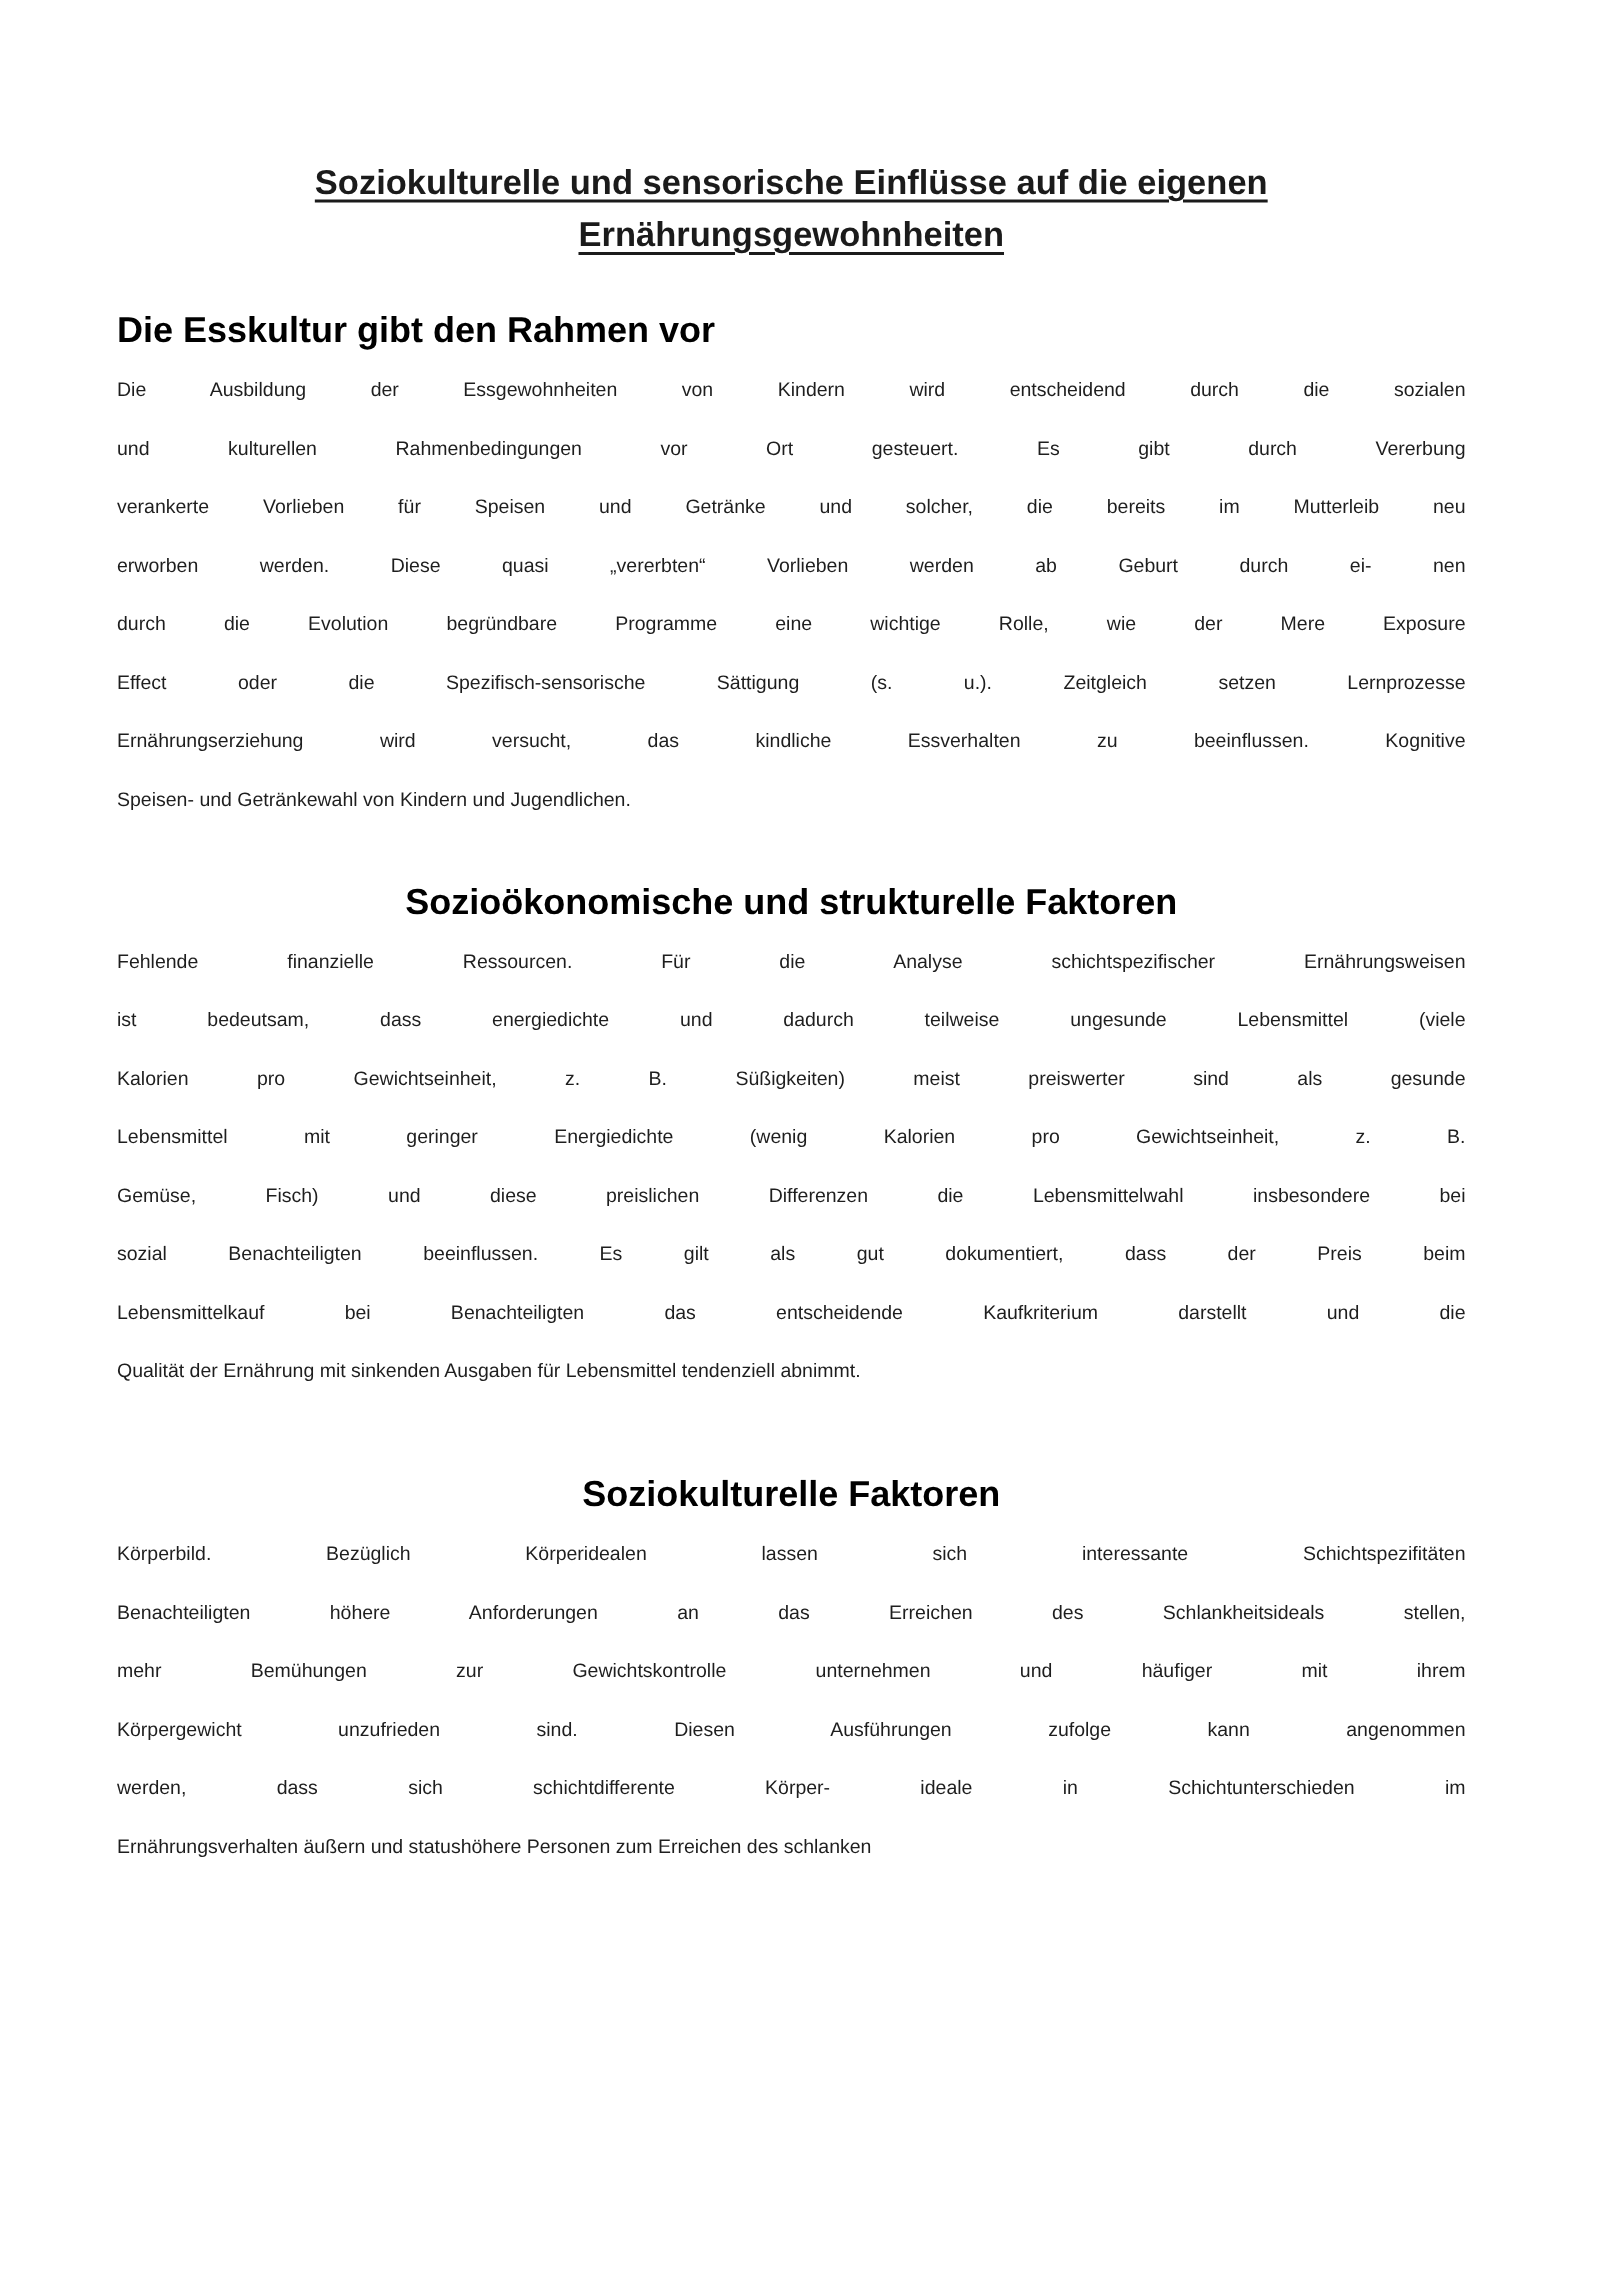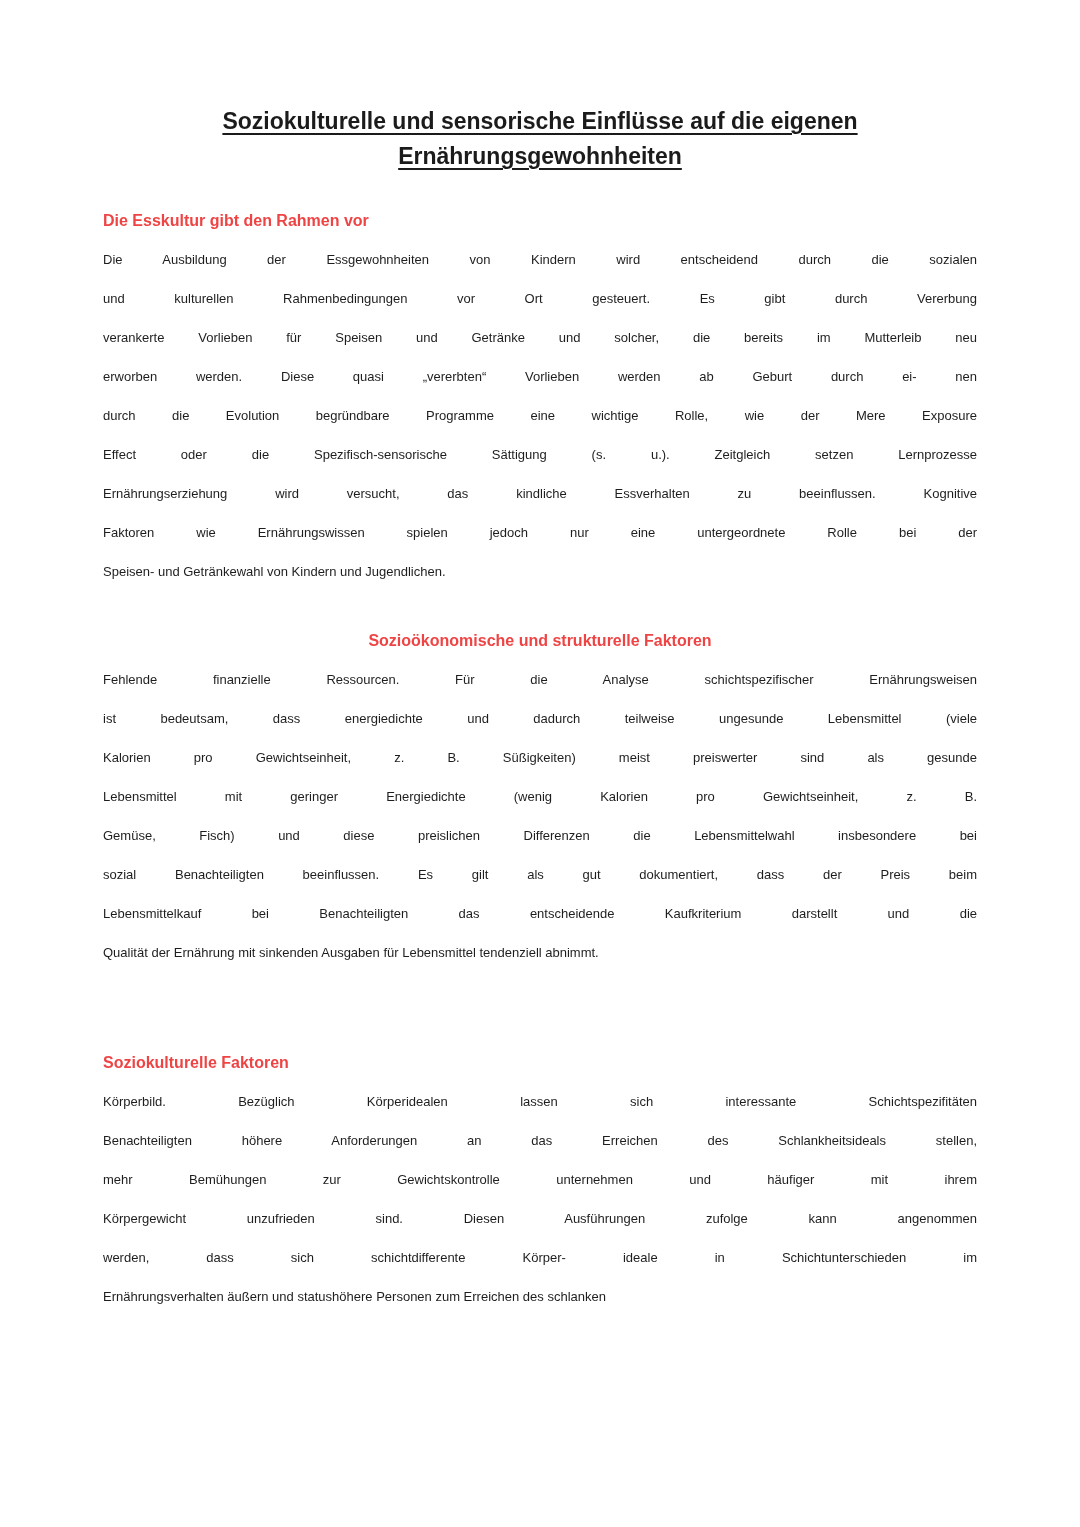--- a/index.html
+++ b/index.html
@@ -11,46 +11,46 @@
     width: 1080px;
     height: 1527px;
     font-family: "Liberation Sans", "DejaVu Sans", sans-serif;
     color: #1e1e1e;
     overflow: hidden;
   }
   .doc {
     box-sizing: border-box;
     width: 1080px;
     height: 1454px;
-    padding: 104px 103px 0 103px;
+    padding: 104px 103px 0 78px;
     background: #ffffff;
   }
   .title {
     margin: 0 0 0 0;
     text-align: center;
     font-size: 23px;
     font-weight: bold;
     line-height: 35px;
     color: #1b1b1b;
   }
   .title .tline {
     text-decoration: underline;
     text-decoration-thickness: 2px;
     text-underline-offset: 4px;
   }
   h2.heading {
     margin: 0;
-    font-size: 16px;
+    font-size: 24px;
     font-weight: bold;
     line-height: 39px;
-    color: #ef4444;
+    color: #000000;
   }
   .sec-0 h2.heading { margin-top: 27px; }
   .sec-1 h2.heading { margin-top: 30px; text-align: center; }
-  .sec-2 h2.heading { margin-top: 71px; }
+  .sec-2 h2.heading { margin-top: 44px; text-align: center; }
   .para {
     font-size: 13px;
     line-height: 39px;
     color: #1e1e1e;
   }
   .para .ln {
     text-align: justify;
     text-align-last: justify;
   }
   .para .ln.last {
@@ -71,21 +71,20 @@
   <section class="sec sec-0">
     <h2 class="heading">Die Esskultur gibt den Rahmen vor</h2>
     <div class="para">
         <div class="ln">Die Ausbildung der Essgewohnheiten von Kindern wird entscheidend durch die sozialen</div>
         <div class="ln">und kulturellen Rahmenbedingungen vor Ort gesteuert. Es gibt durch Vererbung</div>
         <div class="ln">verankerte Vorlieben für Speisen und Getränke und solcher, die bereits im Mutterleib neu</div>
         <div class="ln">erworben werden. Diese quasi „vererbten“ Vorlieben werden ab Geburt durch ei- nen</div>
         <div class="ln">durch die Evolution begründbare Programme eine wichtige Rolle, wie der Mere Exposure</div>
         <div class="ln">Effect oder die Spezifisch-sensorische Sättigung (s. u.). Zeitgleich setzen Lernprozesse</div>
         <div class="ln">Ernährungserziehung wird versucht, das kindliche Essverhalten zu beeinflussen. Kognitive</div>
-        <div class="ln">Faktoren wie Ernährungswissen spielen jedoch nur eine untergeordnete Rolle bei der</div>
         <div class="ln last">Speisen- und Getränkewahl von Kindern und Jugendlichen.</div>
       </div>
   </section>
 
   <section class="sec sec-1">
     <h2 class="heading">Sozioökonomische und strukturelle Faktoren</h2>
     <div class="para">
         <div class="ln">Fehlende finanzielle Ressourcen. Für die Analyse schichtspezifischer Ernährungsweisen</div>
         <div class="ln">ist bedeutsam, dass energiedichte und dadurch teilweise ungesunde Lebensmittel (viele</div>
         <div class="ln">Kalorien pro Gewichtseinheit, z. B. Süßigkeiten) meist preiswerter sind als gesunde</div>

